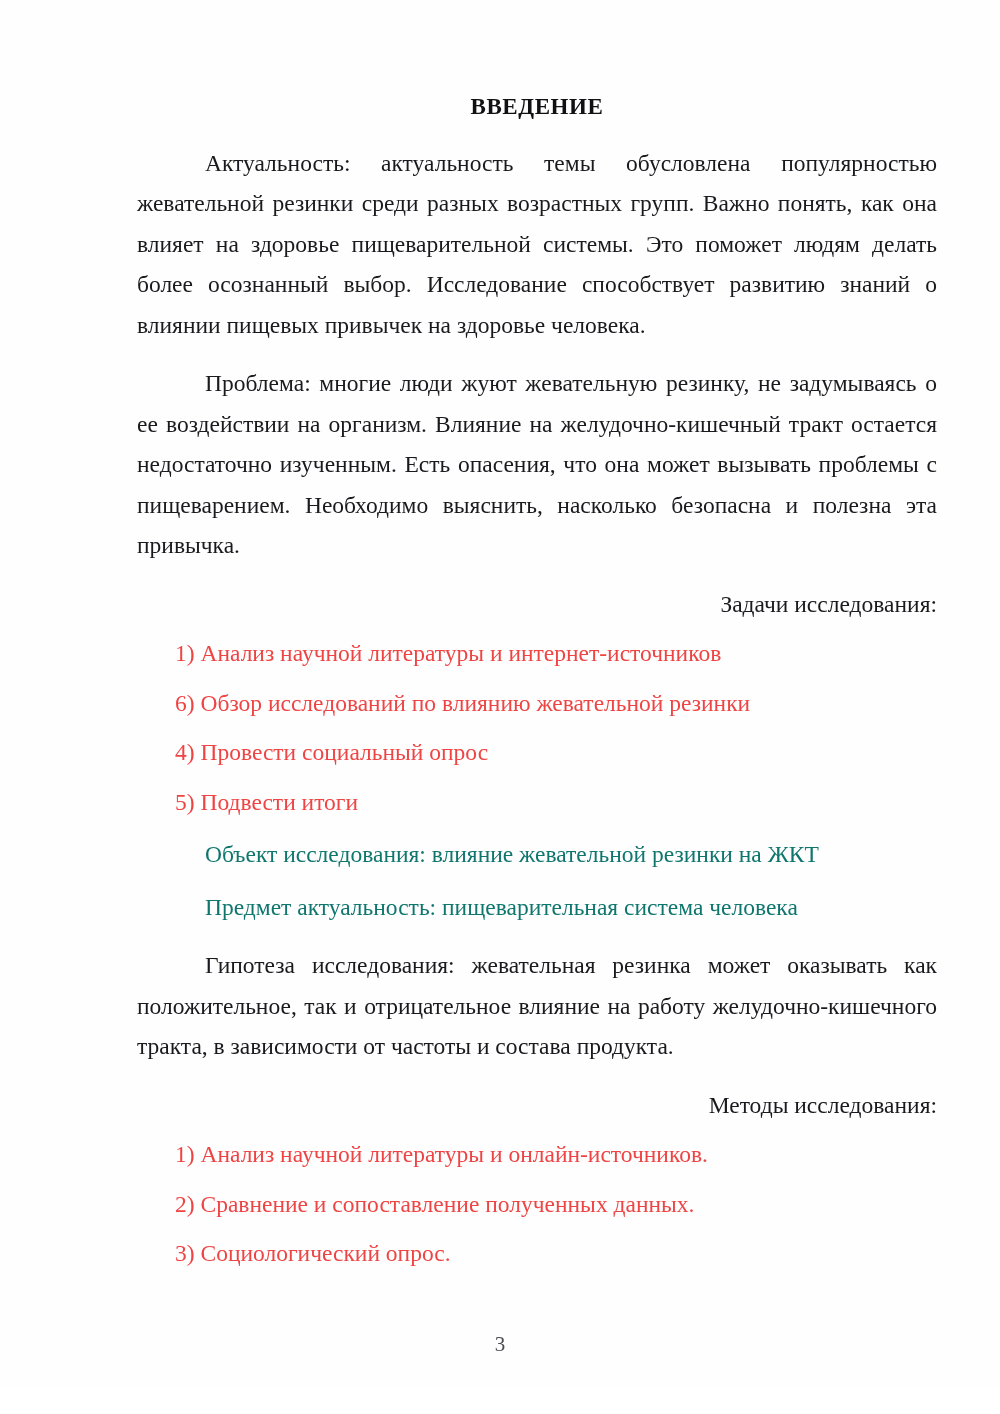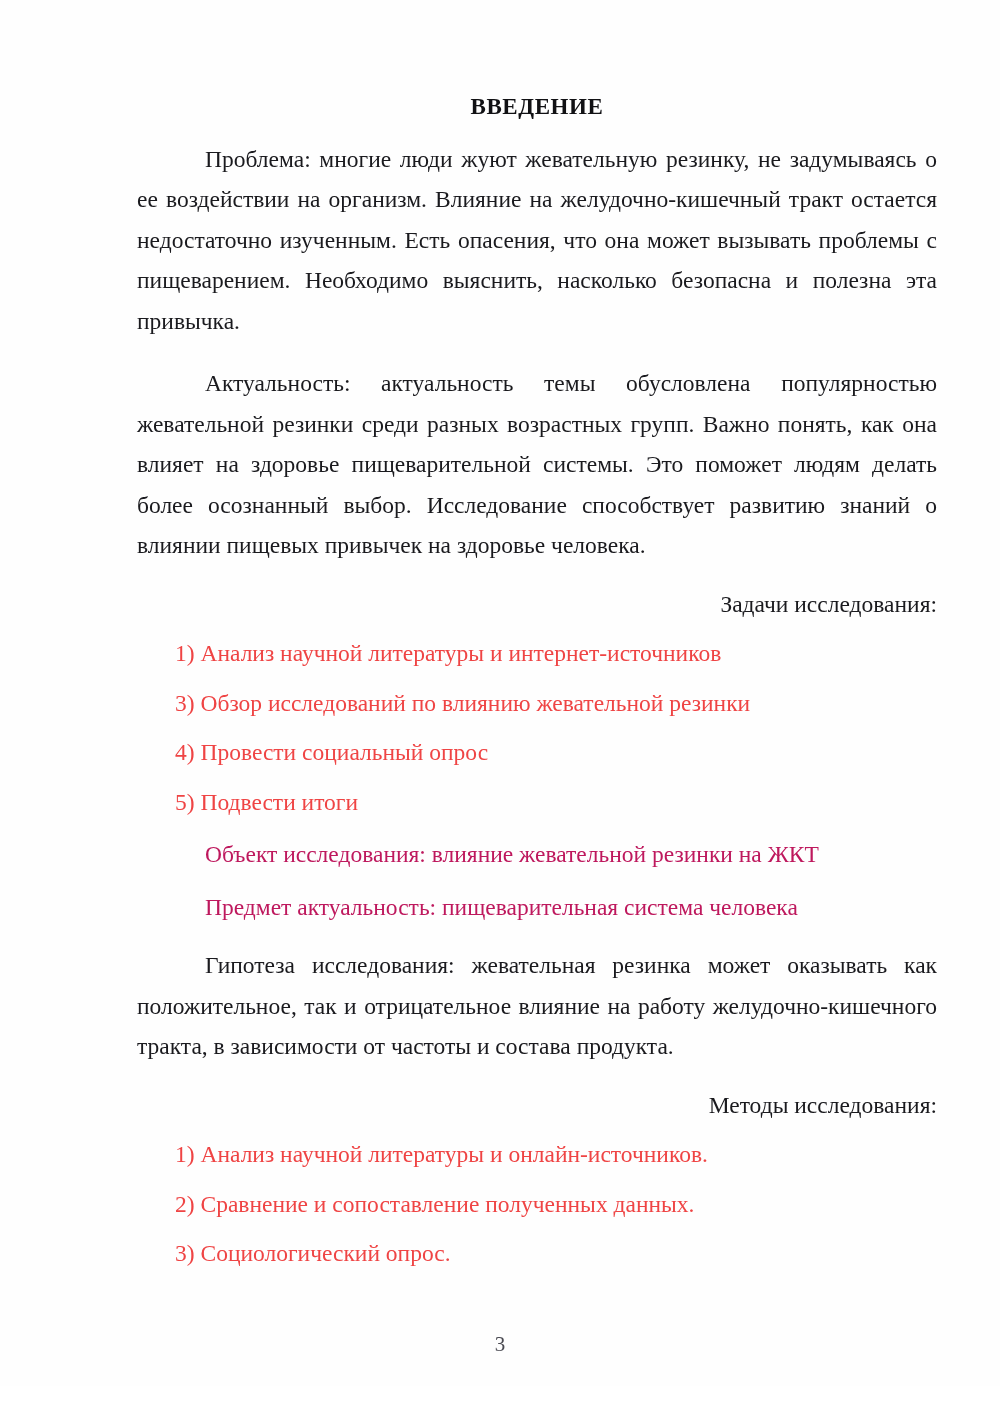--- a/index.html
+++ b/index.html
@@ -74,21 +74,21 @@
     color: #ef4444;
     white-space: nowrap;
   }
   .indent-line {
     font-size: 23.5px;
     line-height: 40.5px;
     margin: 0;
     padding-top: 12px;
     padding-left: 68px;
     text-align: left;
-    color: #be185d;
+    color: #0f766e;
     white-space: nowrap;
   }
   .page-number {
     position: absolute;
     left: 0;
     right: 0;
     top: 1331px;
     text-align: center;
     font-size: 21px;
     line-height: 26px;
@@ -97,30 +97,30 @@
   }
 </style>
 </head>
 <body>
 
 <div class="page">
   <div class="content">
 
     <h1 class="doc-title">ВВЕДЕНИЕ</h1>
 
+    <p class="para first">Актуальность: актуальность темы обусловлена популярностью жевательной резинки среди разных возрастных групп. Важно понять, как она влияет на здоровье пищеварительной системы. Это поможет людям делать более осознанный выбор. Исследование способствует развитию знаний о влиянии пищевых привычек на здоровье человека.</p>
+
     <p class="para">Проблема: многие люди жуют жевательную резинку, не задумываясь о ее воздействии на организм. Влияние на желудочно-кишечный тракт остается недостаточно изученным. Есть опасения, что она может вызывать проблемы с пищеварением. Необходимо выяснить, насколько безопасна и полезна эта привычка.</p>
-
-    <p class="para first">Актуальность: актуальность темы обусловлена популярностью жевательной резинки среди разных возрастных групп. Важно понять, как она влияет на здоровье пищеварительной системы. Это поможет людям делать более осознанный выбор. Исследование способствует развитию знаний о влиянии пищевых привычек на здоровье человека.</p>
 
 
     <p class="subhead">Задачи исследования:</p>
 
     <ul class="list">
       <li class="list-item">1) Анализ научной литературы и интернет-источников</li>
-      <li class="list-item">3) Обзор исследований по влиянию жевательной резинки</li>
+      <li class="list-item">6) Обзор исследований по влиянию жевательной резинки</li>
       <li class="list-item">4) Провести социальный опрос</li>
       <li class="list-item">5) Подвести итоги</li>
     </ul>
 
     <p class="indent-line">Объект исследования: влияние жевательной резинки на ЖКТ</p>
 
     <p class="indent-line">Предмет актуальность: пищеварительная система человека</p>
 
     <p class="para">Гипотеза исследования: жевательная резинка может оказывать как положительное, так и отрицательное влияние на работу желудочно-кишечного тракта, в зависимости от частоты и состава продукта.</p>
 

